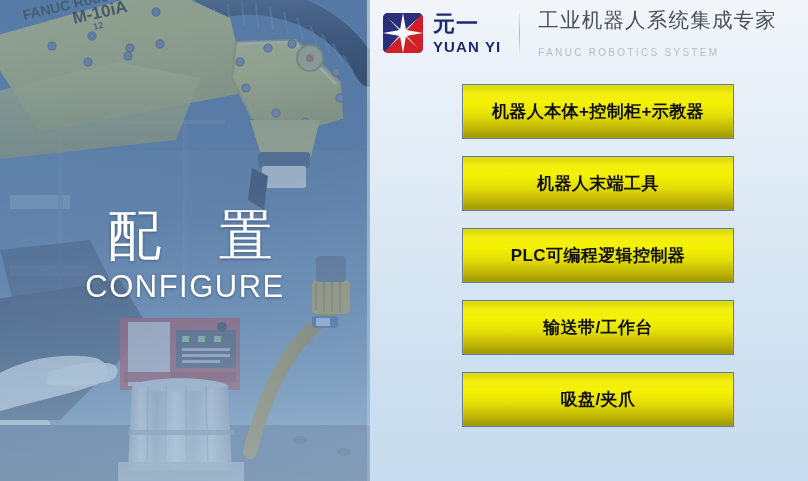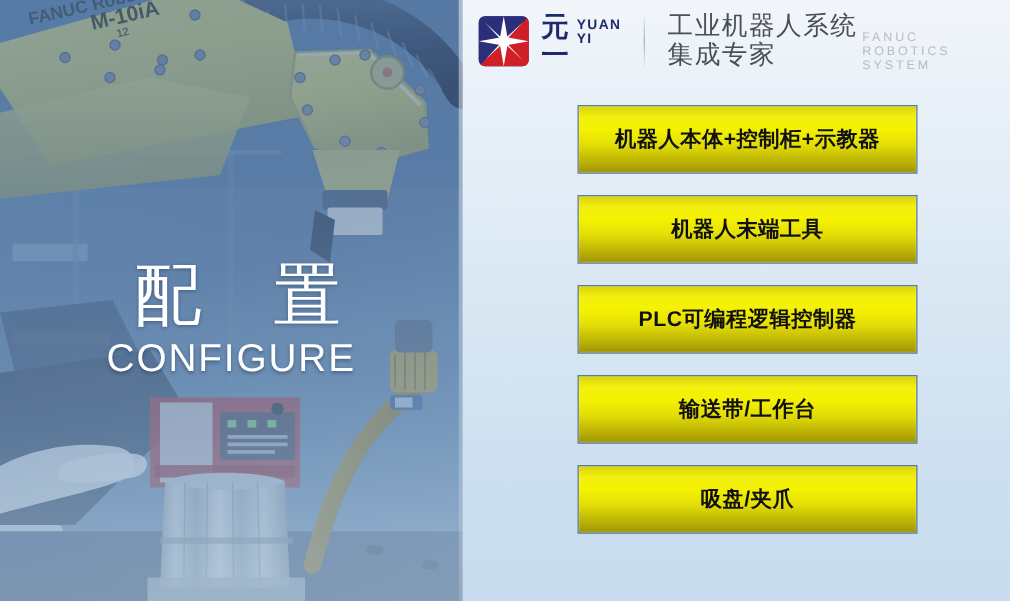--- a/index.html
+++ b/index.html
@@ -103,48 +103,49 @@
     width: 42px;
     height: 42px;
     flex: 0 0 42px;
     margin-left: 4px;
     position: relative;
   }
   .logo-mark svg { display: block; }
   .logo-word {
     margin-left: 9px;
     display: flex;
-    flex-direction: row;
+    flex-direction: column;
     justify-content: center;
     line-height: 1;
   }
   .logo-cn {
     font-family: "Liberation Serif", "DejaVu Serif", serif;
     font-size: 22px;
     font-weight: 700;
     color: #1d2a6b;
     letter-spacing: 1px;
   }
   .logo-en {
-    font-size: 11px;
+    font-size: 15px;
     font-weight: 700;
     color: #1d2a6b;
     letter-spacing: 1.1px;
     margin-top: 4px;
   }
   .hdr-divider {
     width: 1px;
     height: 40px;
     background: linear-gradient(180deg, rgba(170,185,205,0.15), rgba(150,168,192,0.85), rgba(170,185,205,0.15));
     margin-left: 18px;
     margin-right: 18px;
     flex: 0 0 1px;
   }
   .hdr-text {
     display: flex;
+    flex-direction: column;
     justify-content: center;
   }
   .hdr-cn {
     font-family: "Liberation Sans", "DejaVu Sans", sans-serif;
     font-size: 20.5px;
     color: #4a4f57;
     letter-spacing: 1.2px;
     line-height: 1.15;
   }
   .hdr-en {

